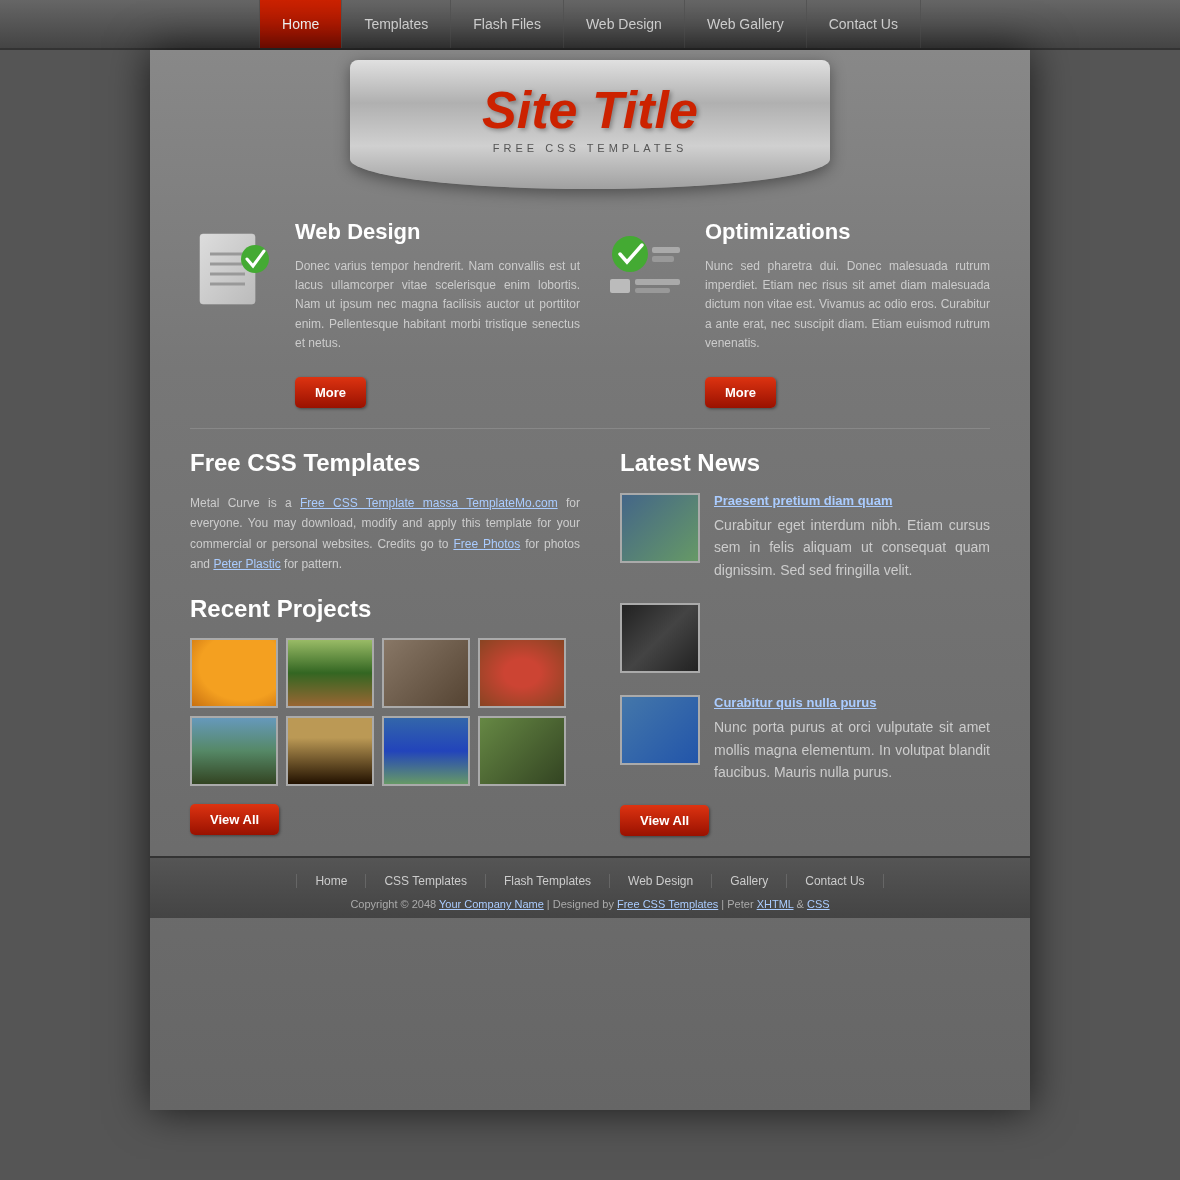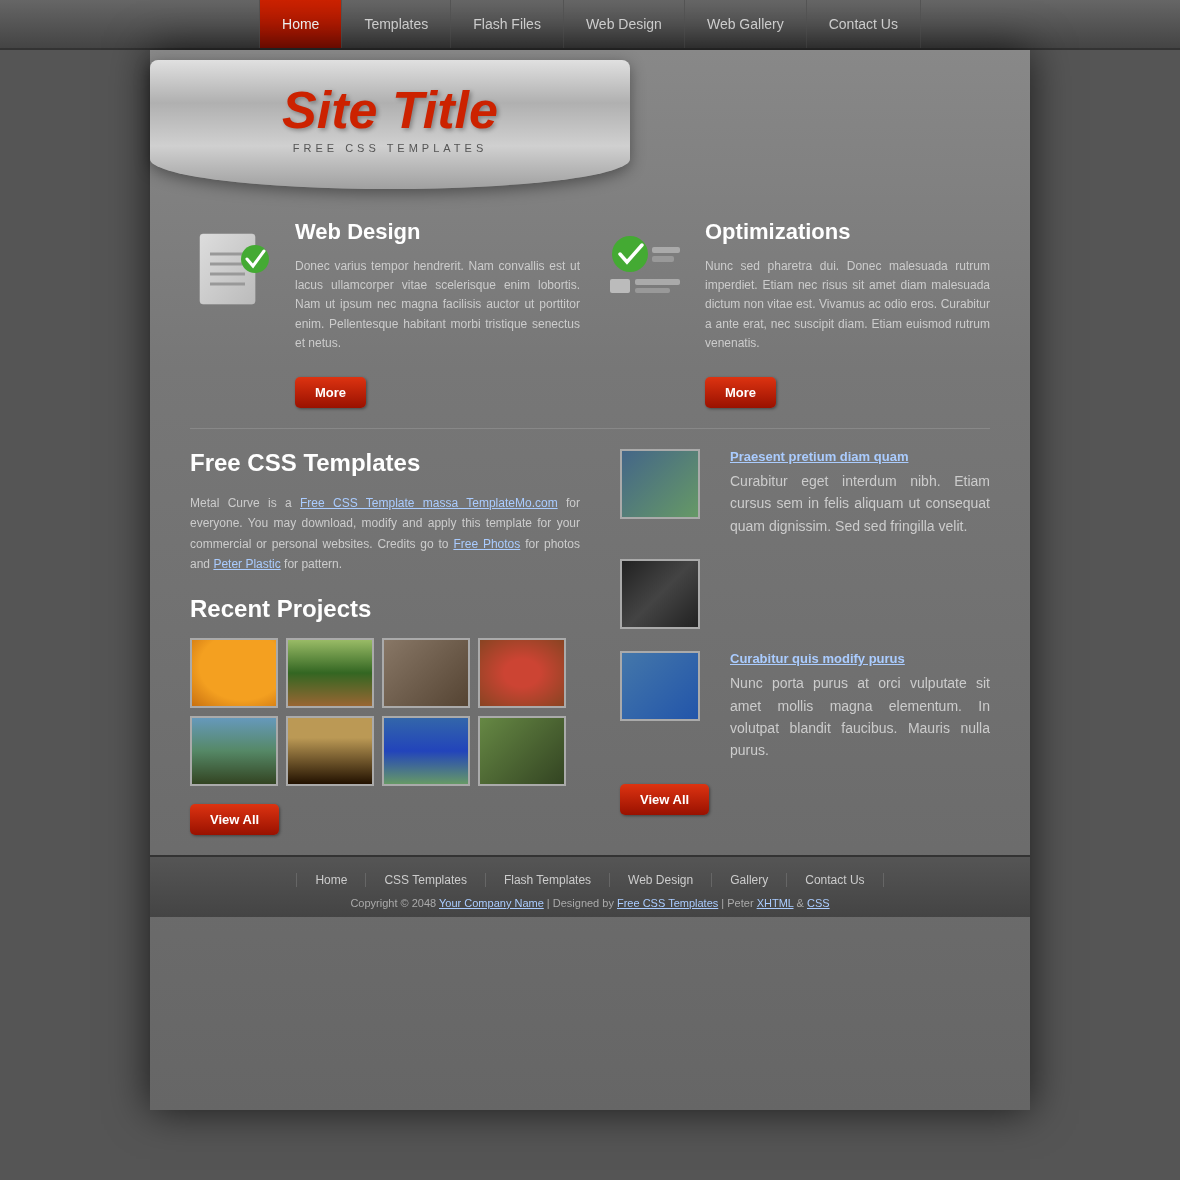--- a/index.html
+++ b/index.html
@@ -44,21 +44,21 @@
       margin: 0 auto;
       background: linear-gradient(to bottom, #888 0%, #777 30%, #666 100%);
       min-height: 1060px;
       position: relative;
       box-shadow: 0 0 40px rgba(0,0,0,0.7);
     }
 
     
     #header-area {
       display: flex;
-      justify-content: flex-start;
+      justify-content: center;
       padding: 10px 0 0;
     }
     #logo-box {
       width: 480px;
       background: linear-gradient(to bottom, #e0e0e0, #b0b0b0, #d0d0d0, #a0a0a0);
       border-radius: 8px 8px 50% 50% / 8px 8px 30px 30px;
       text-align: center;
       padding: 20px 20px 35px;
       box-shadow: 0 4px 15px rgba(0,0,0,0.4);
     }
@@ -185,21 +185,21 @@
 
     
     .web-design-svg, .optim-svg {
       width: 90px;
       height: 90px;
     }
 
     
     .news-item {
       display: flex;
-      gap: 30px;
+      gap: 14px;
       margin-bottom: 22px;
     }
     .news-thumb {
       flex: 0 0 80px;
       height: 70px;
       background: #888;
       border: 2px solid #aaa;
     }
     .news-thumb-1 { background: linear-gradient(135deg, #446688, #669966); }
     .news-thumb-2 { background: linear-gradient(135deg, #222, #444, #222); }
@@ -378,37 +378,38 @@
           <div class="project-thumb thumb-leaves"></div>
           <div class="project-thumb thumb-park"></div>
           <div class="project-thumb thumb-silhouette"></div>
           <div class="project-thumb thumb-water"></div>
           <div class="project-thumb thumb-animals"></div>
         </div>
         <button class="red-button">View All</button>
       </div>
 
       <div id="right-col">
+        <div class="section-heading">Latest News</div>
 
         <div class="news-item">
           <div class="news-thumb news-thumb-1"></div>
           <div class="news-text">
             <a class="news-link">Praesent pretium diam quam</a>
             <p class="news-body">Curabitur eget interdum nibh. Etiam cursus sem in felis aliquam ut consequat quam dignissim. Sed sed fringilla velit.</p>
           </div>
         </div>
 
         <div class="news-item">
           <div class="news-thumb news-thumb-2"></div>
         </div>
 
         <div class="news-item">
           <div class="news-thumb news-thumb-3"></div>
           <div class="news-text">
-            <a class="news-link">Curabitur quis modify purus</a>
+            <a class="news-link">Curabitur quis nulla purus</a>
             <p class="news-body">Nunc porta purus at orci vulputate sit amet mollis magna elementum. In volutpat blandit faucibus. Mauris nulla purus.</p>
           </div>
         </div>
 
         <button class="red-button">View All</button>
       </div>
     </div>
 
   </div>
 

